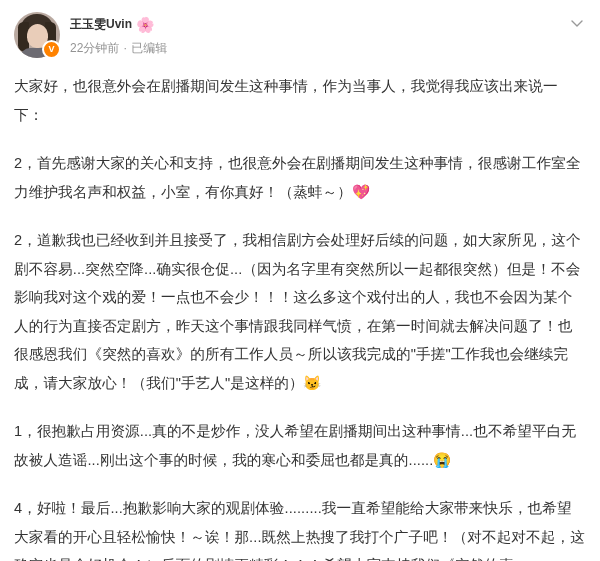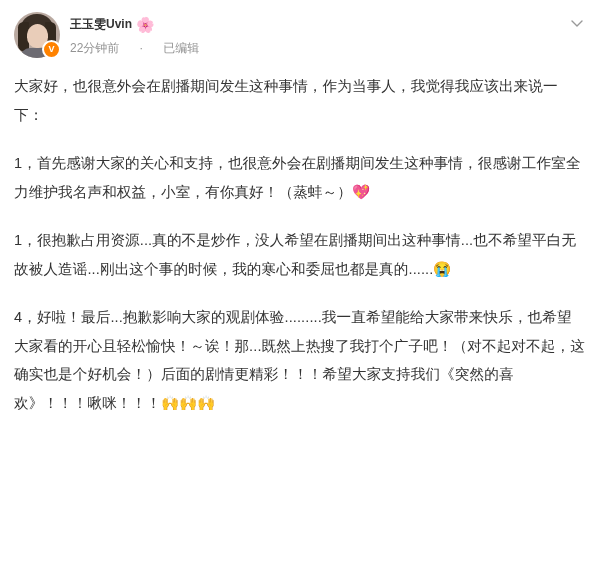--- a/index.html
+++ b/index.html
@@ -112,21 +112,20 @@
     font-size: 15px;
     line-height: 1;
   }
   .sub-row {
     display: flex;
     align-items: center;
     margin-top: 5px;
     font-size: 12px;
     color: #939393;
     line-height: 16px;
-    gap: 16px;
   }
   .sub-row .dot-sep {
     margin: 0 4px;
   }
   .edited {
     color: #939393;
   }
   .more-caret {
     position: absolute;
     right: 16px;
@@ -182,18 +181,19 @@
   </div>
 
   <div class="more-caret">
     <svg width="14" height="14" viewBox="0 0 14 14">
       <path d="M2 5 L7 10 L12 5" fill="none" stroke="#999999" stroke-width="1.4" stroke-linecap="round" stroke-linejoin="round"></path>
     </svg>
   </div>
 
   <div class="content">
     <p class="para">大家好，也很意外会在剧播期间发生这种事情，作为当事人，我觉得我应该出来说一下：</p>
-    <p class="para">1，首先感谢大家的关心和支持，也很意外会在剧播期间发生这种事情，很感谢工作室全力维护我名声和权益，小室，有你真好！（蒸蚌～）💖</p>
+    <p class="para">2，首先感谢大家的关心和支持，也很意外会在剧播期间发生这种事情，很感谢工作室全力维护我名声和权益，小室，有你真好！（蒸蚌～）💖</p>
+    <p class="para">2，道歉我也已经收到并且接受了，我相信剧方会处理好后续的问题，如大家所见，这个剧不容易...突然空降...确实很仓促...（因为名字里有突然所以一起都很突然）但是！不会影响我对这个戏的爱！一点也不会少！！！这么多这个戏付出的人，我也不会因为某个人的行为直接否定剧方，昨天这个事情跟我同样气愤，在第一时间就去解决问题了！也很感恩我们《突然的喜欢》的所有工作人员～所以该我完成的"手搓"工作我也会继续完成，请大家放心！（我们"手艺人"是这样的）😼</p>
     <p class="para">1，很抱歉占用资源...真的不是炒作，没人希望在剧播期间出这种事情...也不希望平白无故被人造谣...刚出这个事的时候，我的寒心和委屈也都是真的......😭</p>
     <p class="para"><span>4，好啦！最后...抱歉影响大家的观剧体验.........我一直希望能给大家带来快乐，也希望大家看的开心且轻松愉快！～诶！那...既然上热搜了我打个广子吧！（对不起对不起，这确实也是个好机会！）后面的剧情更精彩！！！希望大家支持我们《突然的喜欢》！！！啾咪！！！🙌🙌🙌</span></p>
   </div>
 
 </div>
 
 </body></html>

